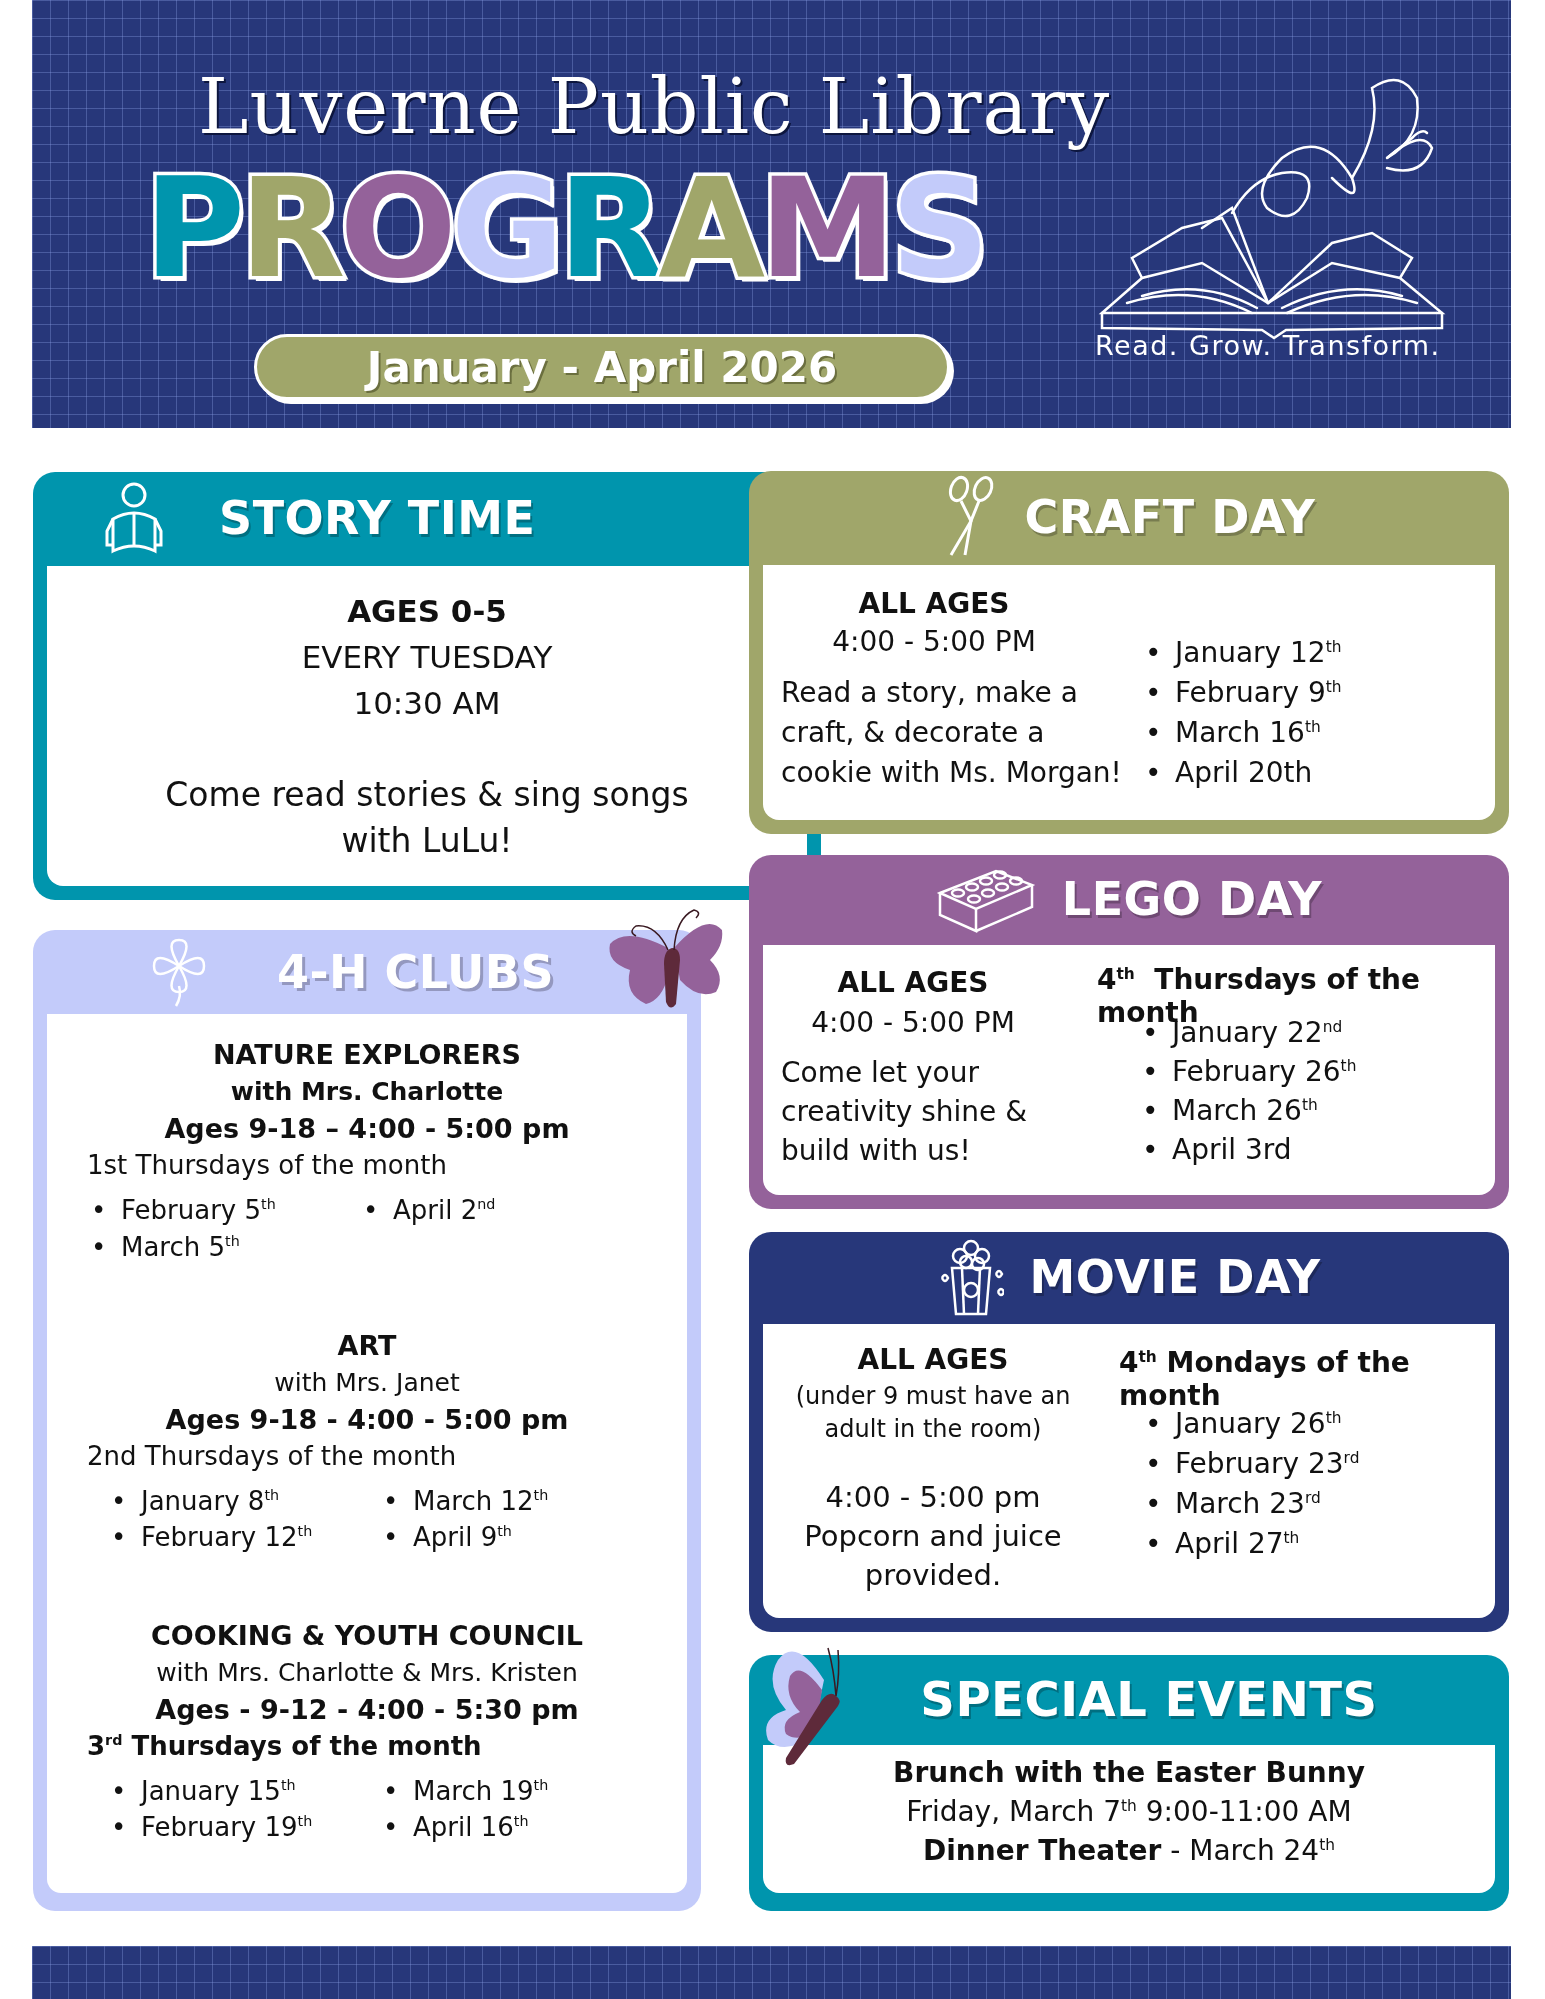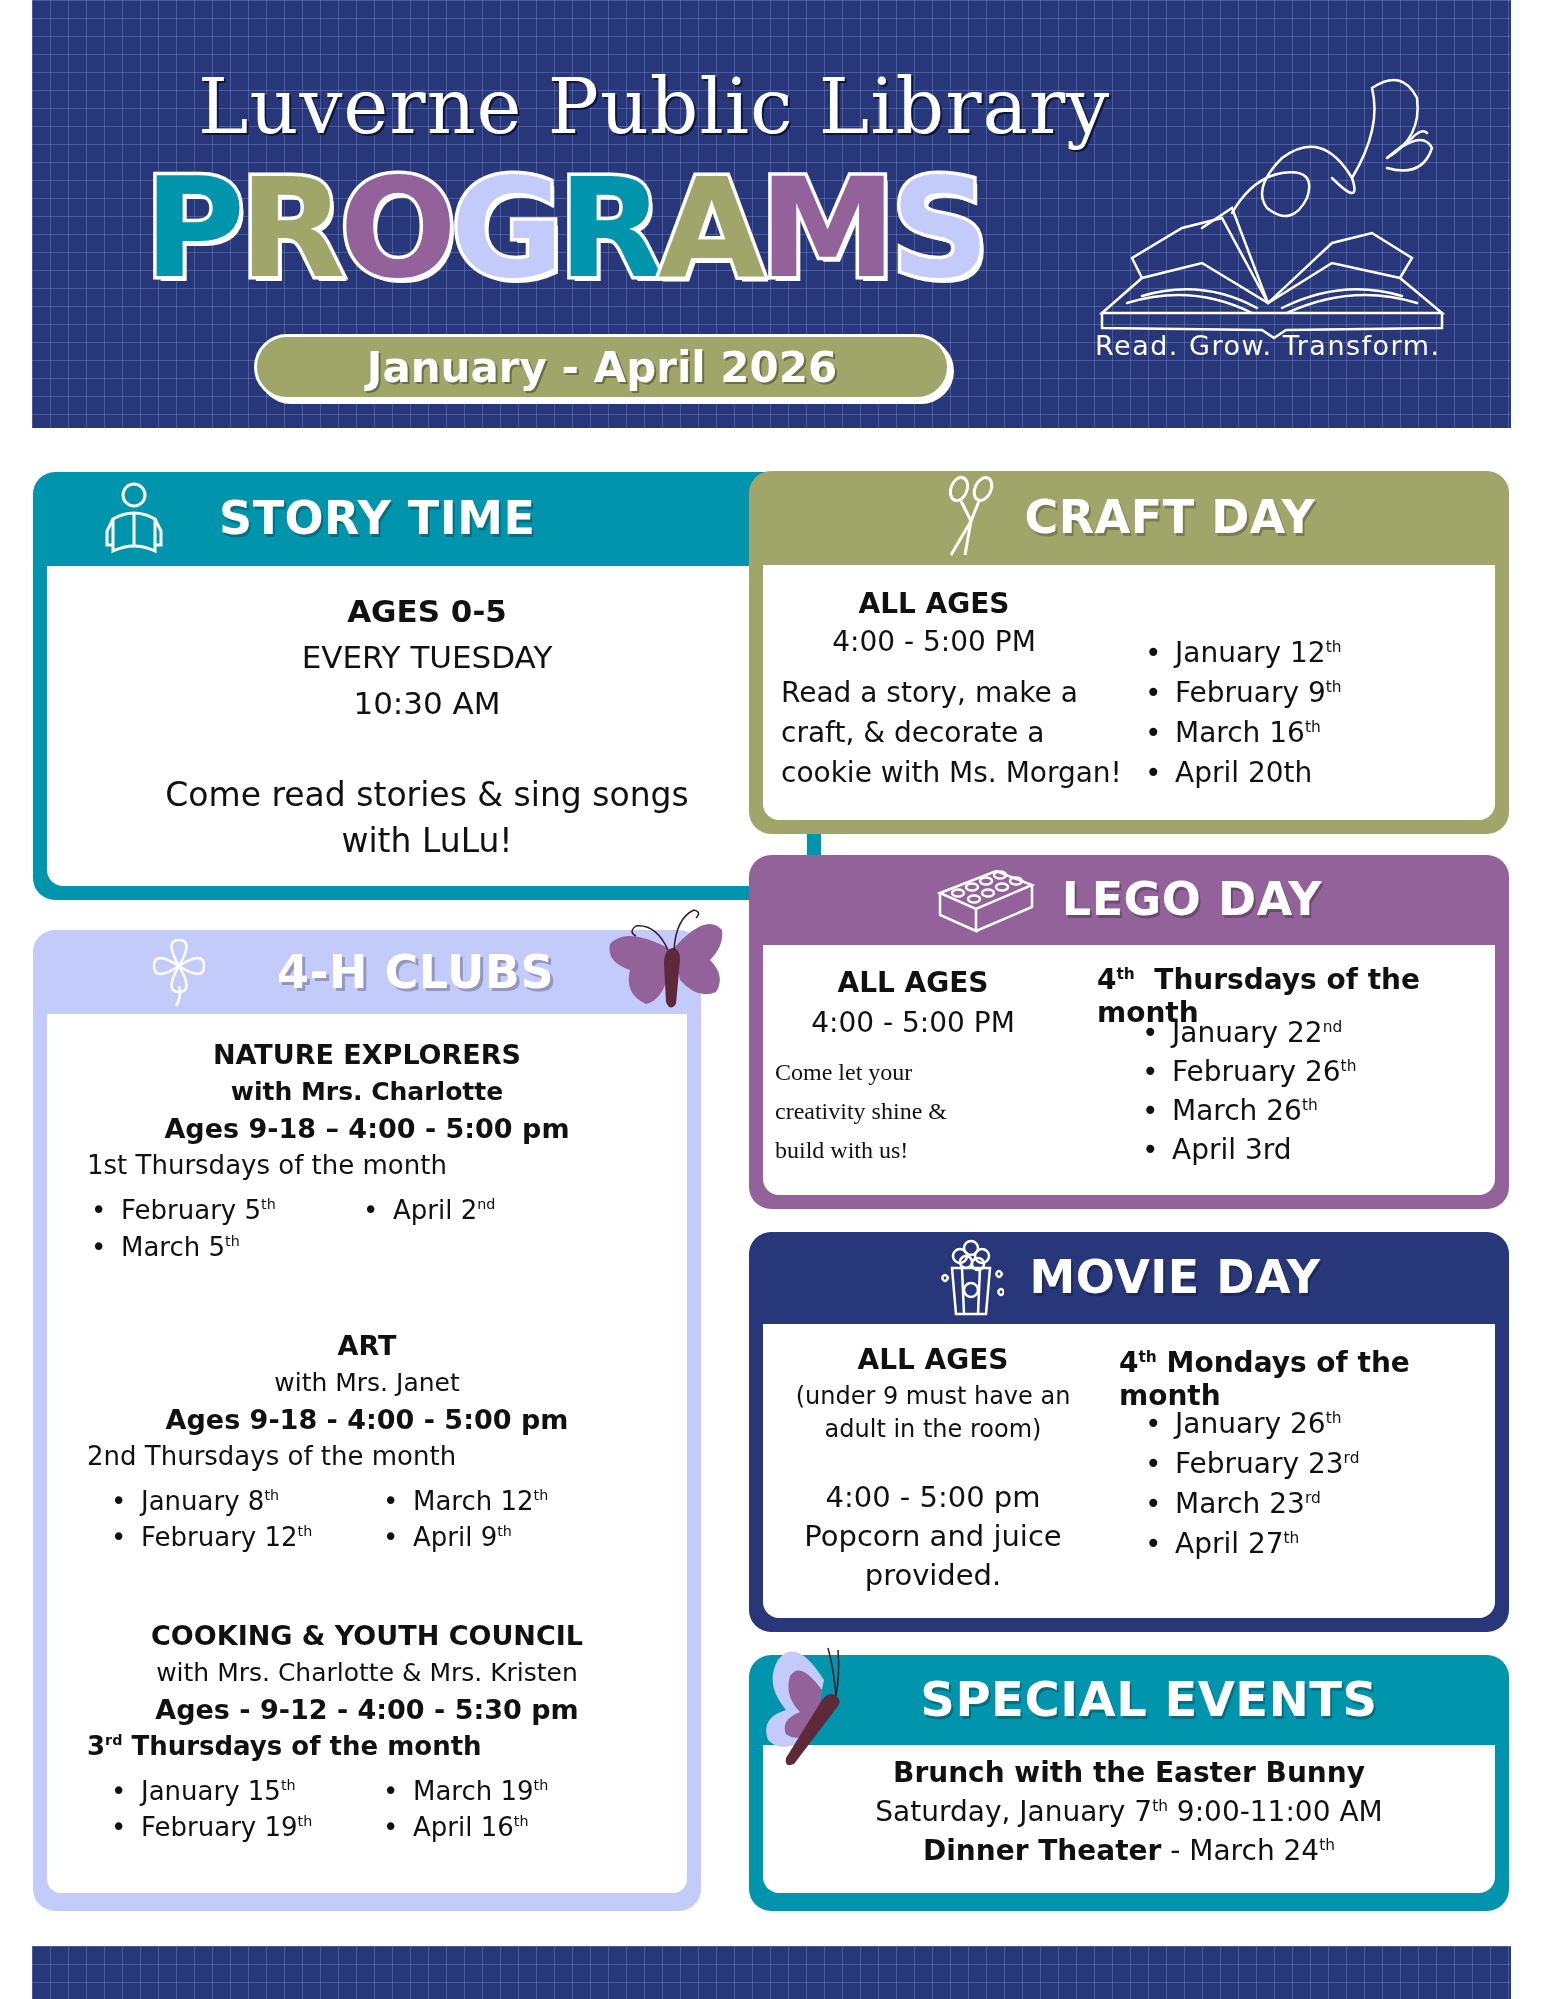--- a/index.html
+++ b/index.html
@@ -194,21 +194,21 @@
       <ellipse cx="66" cy="24" rx="6" ry="3.5"></ellipse>
         <ellipse cx="80" cy="18" rx="6" ry="3.5"></ellipse>
     </svg>
     <span class="card-title">LEGO DAY</span>
   </div>
   <div class="card-body">
     <div class="center" style="position:absolute; left:0; top:18px; width:300px; font-size:28px; line-height:40px;">
       <div class="b">ALL AGES</div>
       <div>4:00 - 5:00 PM</div>
     </div>
-    <div style="position:absolute; left:12px; top:108px; font-size:24px; line-height:39px;font-family:Liberation Serif, serif;">
+    <div style="position:absolute; left:18px; top:108px; font-size:28px; line-height:39px;">
       <div>Come let your</div>
       <div>creativity shine &amp;</div>
       <div>build with us!</div>
     </div>
     <div class="b" style="position:absolute; left:334px; top:18px; font-size:28px;">
       <span>4</span><sup>th</sup>&nbsp;
       <span>Thursdays of the month</span>
     </div>
     <ul class="bullets" style="position:absolute; left:375px; top:68px; font-size:28px; line-height:39px;">
       <li><span>January 22</span><sup>nd</sup></li>
@@ -260,21 +260,21 @@
   </div>
 </div>
 
 <div class="card" id="special">
   <div class="card-head" style="padding-left:40px;">
     <span class="card-title" style="font-size:48px;">SPECIAL EVENTS</span>
   </div>
   <div class="card-body">
     <div class="center" style="padding-top:8px; font-size:28px; line-height:39px;">
       <div class="b">Brunch with the Easter Bunny</div>
-      <div><span>Saturday, January 7</span><sup>th</sup><span> 9:00-11:00 AM</span></div>
+      <div><span>Friday, March 7</span><sup>th</sup><span> 9:00-11:00 AM</span></div>
       <div><span class="b">Dinner Theater</span><span> - March 24</span><sup>th</sup></div>
     </div>
   </div>
 </div>
 <svg style="position:absolute; left:756px; top:1640px;" width="110" height="130" viewBox="0 0 110 130">
   <path d="M68 40 Q40 -4 22 20 Q8 44 30 70 Q4 78 12 100 Q28 116 56 96 Z" fill="#c3cbfa"></path>
   <path d="M66 50 Q44 20 34 36 Q28 56 44 72 Q24 80 30 94 Q44 104 60 88 Z" fill="#94629a"></path>
   <path d="M80 56 Q74 50 66 60 L30 118 Q28 128 38 124 L82 66 Q86 60 80 56 Z" fill="#5e2a3a"></path>
   <path d="M80 56 Q78 30 72 8 M80 56 Q84 34 82 10" stroke="#3a1a22" stroke-width="1.5" fill="none"></path>
 </svg>

